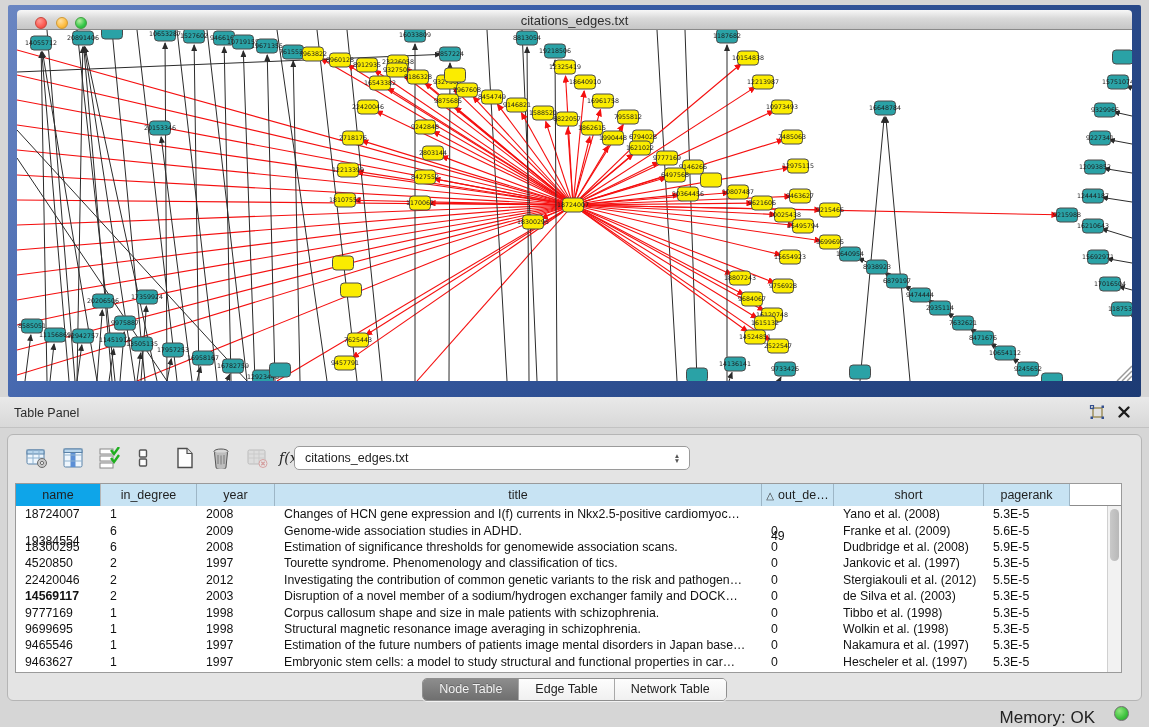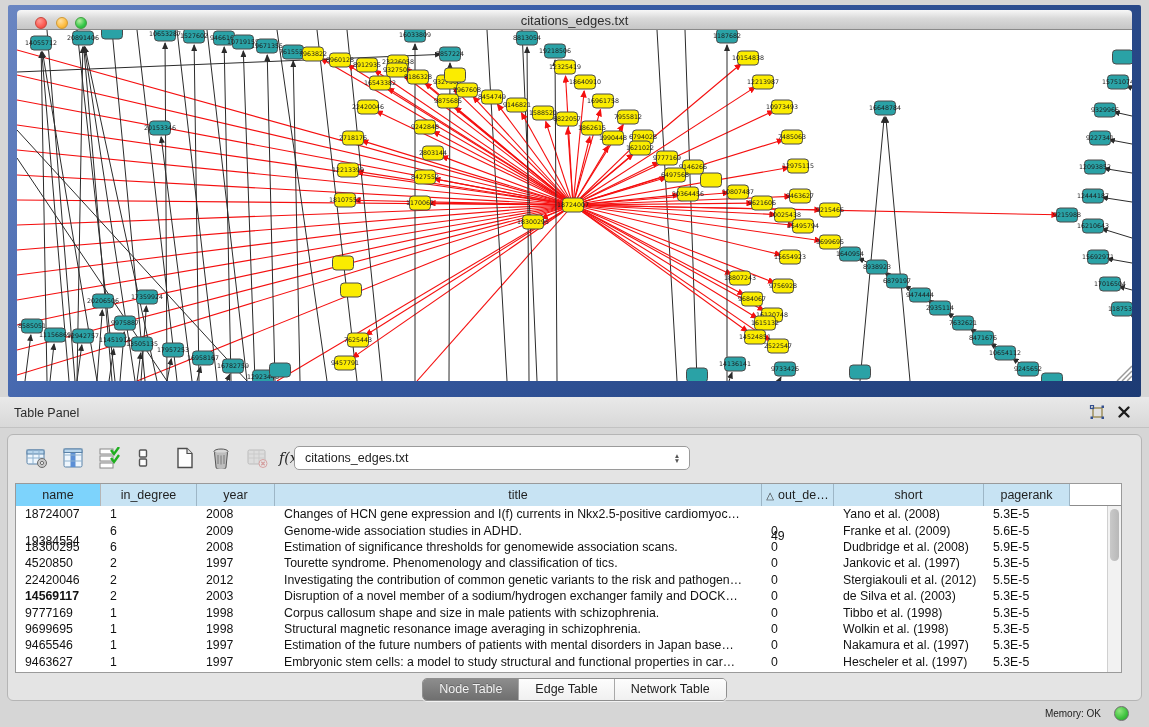--- a/index.html
+++ b/index.html
@@ -44,21 +44,21 @@
   #source-select .val { position:absolute; left:10px; top:4px; font-size:12.5px; color:#1d1d1d; }
   #source-select .stepper { position:absolute; right:7px; top:2px; width:10px; height:20px;
     font-size:6.5px; color:#555; line-height:5px; text-align:center; padding-top:4px; }
 
   
   #table { position:absolute; left:7px; top:48px; width:1107px; height:190px;
     background:#ffffff; border:1px solid #9a9a9a; }
   #thead { display:flex; height:22px; border-bottom:1px solid #8c8c8c; }
   .th { height:22px; border-right:1px solid #9db6c6; background:#c7e3f3;
     font-size:12.5px; color:#1f1f1f; display:flex; align-items:center; justify-content:center; }
-  .th.gray { background:#7dd3fc; border-right:1px solid #b5b5b5; }
+  .th.gray { background:#0ea5e9; border-right:1px solid #b5b5b5; }
   .th .sort { font-size:10px; margin-right:4px; color:#333; }
   #tbody { position:absolute; left:0; top:22px; right:14px; bottom:0; overflow:hidden; }
   .tr { display:flex; height:16.4px; align-items:center; cursor:default; }
   .td { font-size:12.3px; color:#111; white-space:nowrap; overflow:hidden;
     padding-left:9px; }
   #vscroll { position:absolute; right:0; top:22px; width:14px; bottom:0;
     background:#f2f2f2; border-left:1px solid #d0d0d0; }
   #vthumb { position:absolute; left:2px; top:3px; width:9px; height:52px;
     background:linear-gradient(90deg,#c9c9c9,#b8b8b8); border-radius:5px; }
 
@@ -67,21 +67,21 @@
   #tabs-inner { display:inline-flex; border:1px solid #8f8f8f; border-radius:5px; overflow:hidden;
     box-shadow:0 1px 0 rgba(255,255,255,.7); }
   .tab { font-size:12.5px; padding:3px 16px 4px 16px; background:linear-gradient(#fdfdfd,#f0f0f0);
     color:#222; border-right:1px solid #a8a8a8; cursor:pointer; }
   .tab:last-child { border-right:none; }
   .tab.active { background:linear-gradient(#8d8d8d,#6f6f6f); color:#f2f2f2;
     text-shadow:0 -1px 0 rgba(0,0,0,.25); }
 
   
   #statusbar { left:0; top:701px; width:1149px; height:26px; }
-  #memory-label { position:absolute; right:48px; top:7px; font-size:10px; color:#222; }
+  #memory-label { position:absolute; right:54px; top:7px; font-size:17px; color:#222; }
   #memory-dot { position:absolute; right:20px; top:5px; width:15px; height:15px; border-radius:50%;
     background:radial-gradient(circle at 35% 30%, #8fe77d,#3cc13c 60%,#2e9e2e); border:1px solid #6d6d6d; }
 </style>
 </head>
 <body>
 
 <div class="abs" id="net-window">
   <div id="net-titlebar">
     <span class="tl" id="tl-close"></span>
     <span class="tl" id="tl-min"></span>
@@ -880,21 +880,21 @@
           <div class="td" style="width: 78px;">1998</div>
           <div class="td" style="width: 487px;">Structural magnetic resonance image averaging in schizophrenia.</div>
           <div class="td" style="width: 72px;">0</div>
           <div class="td" style="width: 150px;">Wolkin et al. (1998)</div>
           <div class="td" style="width: 86px;">5.3E-5</div>
         </div>
         <div class="tr">
           <div class="td" style="width: 85px;">9465546</div>
           <div class="td" style="width: 96px;">1</div>
           <div class="td" style="width: 78px;">1997</div>
-          <div class="td" style="width: 487px;">Estimation of the future numbers of patients with mental disorders in Japan base…</div>
+          <div class="td" style="width: 487px;">Estimation of the future numbers of patients image mental disorders in Japan base…</div>
           <div class="td" style="width: 72px;">0</div>
           <div class="td" style="width: 150px;">Nakamura et al. (1997)</div>
           <div class="td" style="width: 86px;">5.3E-5</div>
         </div>
         <div class="tr">
           <div class="td" style="width: 85px;">9463627</div>
           <div class="td" style="width: 96px;">1</div>
           <div class="td" style="width: 78px;">1997</div>
           <div class="td" style="width: 487px;">Embryonic stem cells: a model to study structural and functional properties in car…</div>
           <div class="td" style="width: 72px;">0</div>

